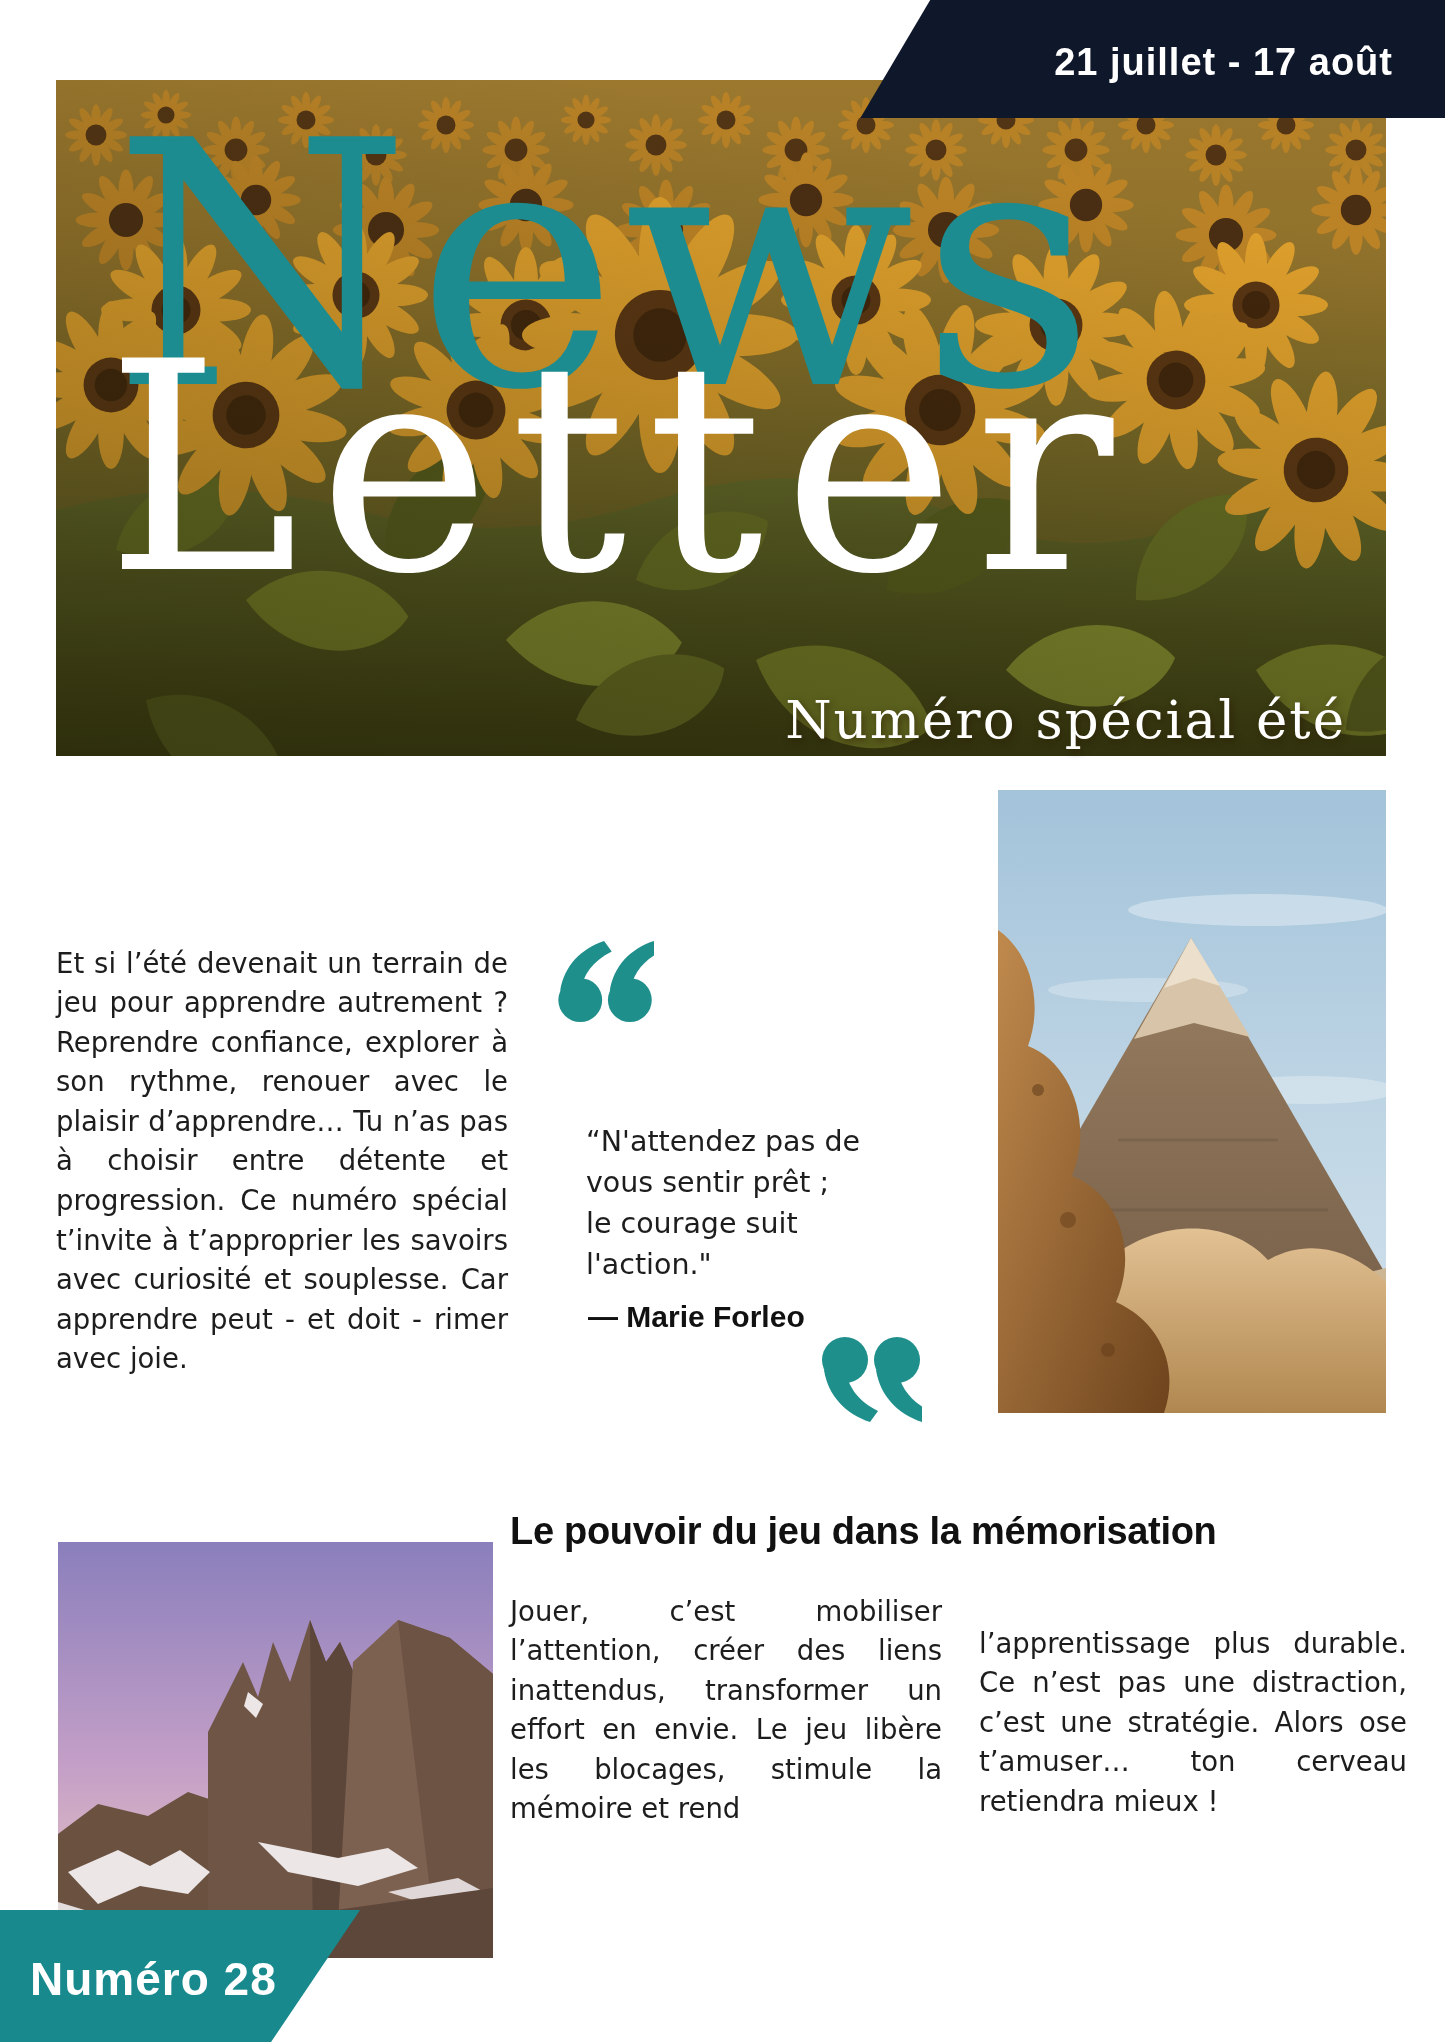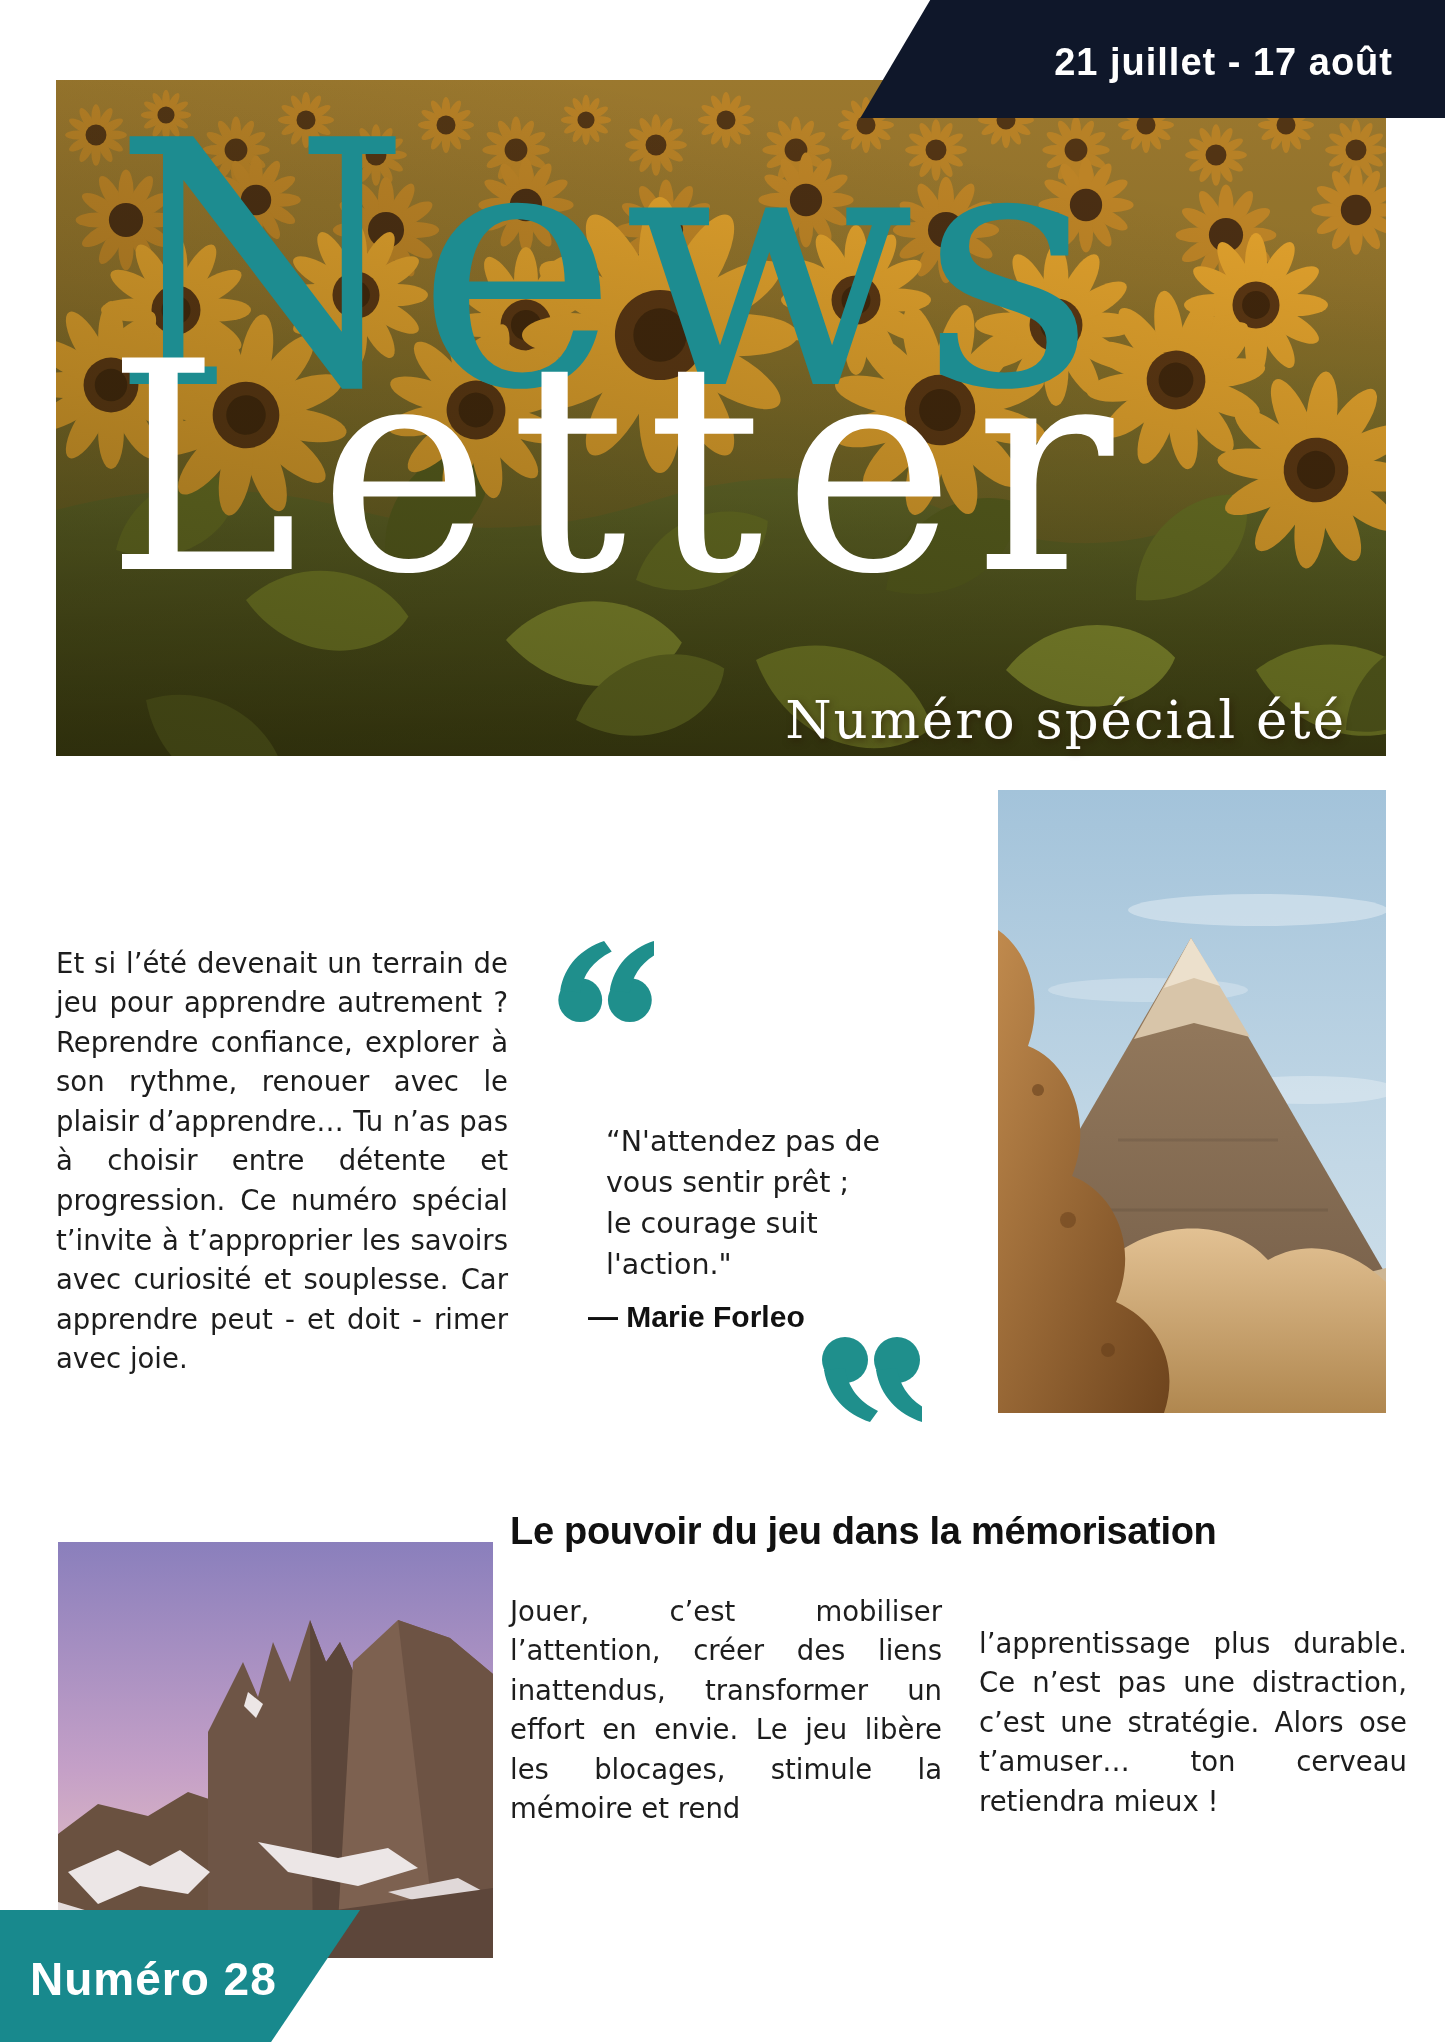--- a/index.html
+++ b/index.html
@@ -30,21 +30,21 @@
       letter-spacing:-0.3px;}
   .h-a1{left:56px;top:840px;font-size:37px;}
   .h-a2{left:510px;top:1510px;font-size:38px;}
   .body-text{position:absolute;text-align:justify;font-size:27.5px;line-height:39.6px;color:#1d1d1d;}
   .p-a1{left:56px;top:916px;width:452px;}
   .p-c1{left:510px;top:1564px;width:432px;}
   .p-c2{left:966px;top:1596px;width:428px;margin-left:13px;}
 
   
   .quote-text{position:absolute;left:586px;top:1092px;width:352px;font-size:28.5px;line-height:41px;
-              color:#1d1d1d;white-space:pre-line;margin-left:20px;}
+              color:#1d1d1d;white-space:pre-line;}
   .quote-attr{position:absolute;left:588px;top:1300px;font-family:"Liberation Sans",sans-serif;
               font-weight:700;font-size:30px;color:#111;}
   .q-open{position:absolute;left:558px;top:941px;width:96px;height:82px;}
   .q-close{position:absolute;left:822px;top:1336px;width:100px;height:86px;}
 
   
   .photo{position:absolute;display:block;}
   .ph-pyramid{left:998px;top:790px;width:388px;height:623px;}
   .ph-mountain{left:58px;top:1542px;width:435px;height:416px;}
   .photo svg{width:100%;height:100%;display:block;}

